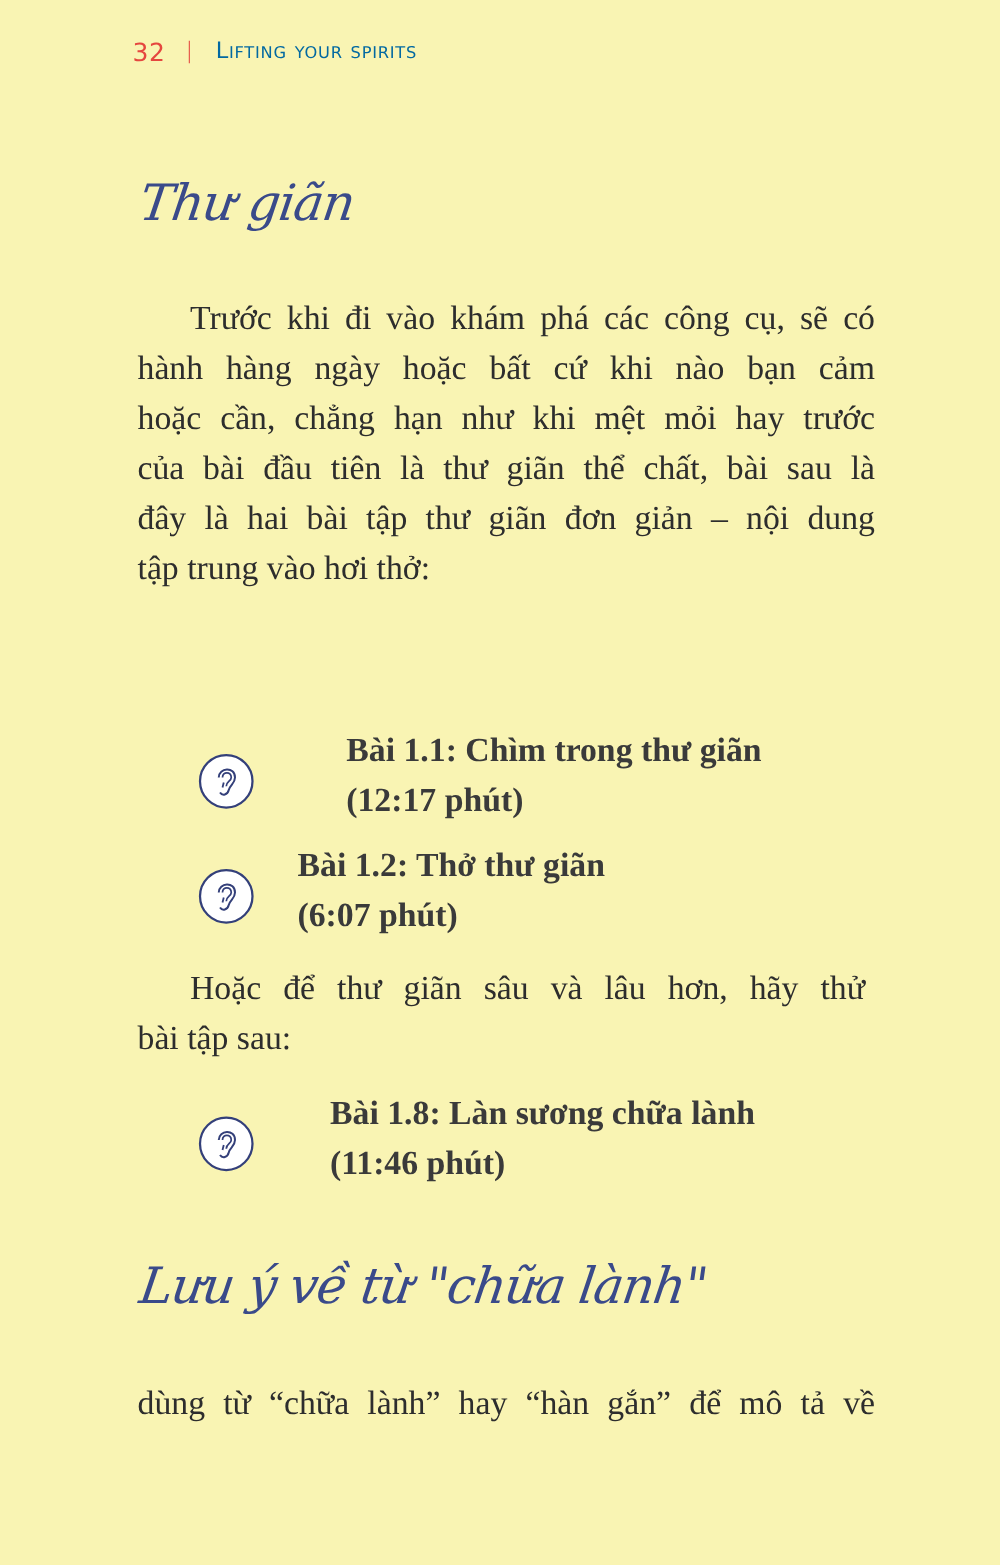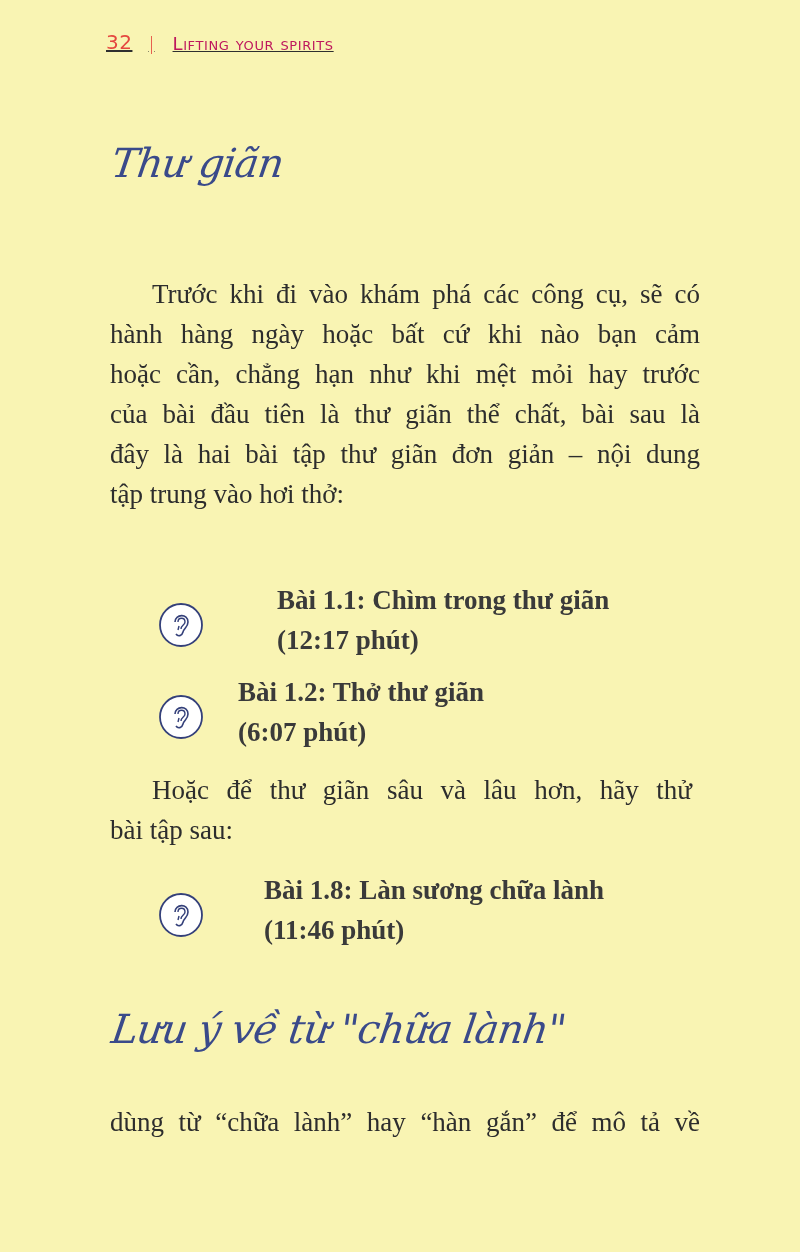--- a/index.html
+++ b/index.html
@@ -13,37 +13,36 @@
       position: relative;
       overflow: hidden;
       font-family: "DejaVu Serif", serif;
       color: #2f2f2f;
     }
     .page-header {
       position: absolute;
       left: 106px;
       top: 30px;
       display: flex;
-      align-items: flex-end;
+      align-items: flex-start;
       font-family: "DejaVu Sans", sans-serif;
-      text-decoration: underline;
     }
     .page-number {
       color: #e5473f;
       font-size: 20px;
       letter-spacing: 0.5px;
     }
     .header-sep {
       color: #e5473f;
       font-size: 18px;
       margin: 0 18px 0 16px;
       font-weight: 300;
     }
     .running-title {
-      color: #be185d;
+      color: #0369a1;
       font-size: 15px;
       letter-spacing: 0.6px;
       font-variant: small-caps;
       font-size: 18px;
     }
     .section-heading {
       position: absolute;
       left: 112px;
       color: #3a4a8a;
       font-family: "DejaVu Serif", serif;
@@ -69,21 +68,20 @@
       display: block;
       white-space: nowrap;
       text-align-last: justify;
       text-align: justify;
     }
     .para .line.last {
       text-align-last: left;
     }
     .para .line.indent {
       padding-left: 42px;
-      margin-top: 40px;
     }
     #p1 { top: 234px; }
     #p2 { top: 770px; left: 152px; width: 540px; }
     #p2 .line.cont { margin-left: -42px; }
     #p3 { top: 1102px; }
     .exercise {
       position: absolute;
       left: 158px;
       display: flex;
       align-items: flex-start;

